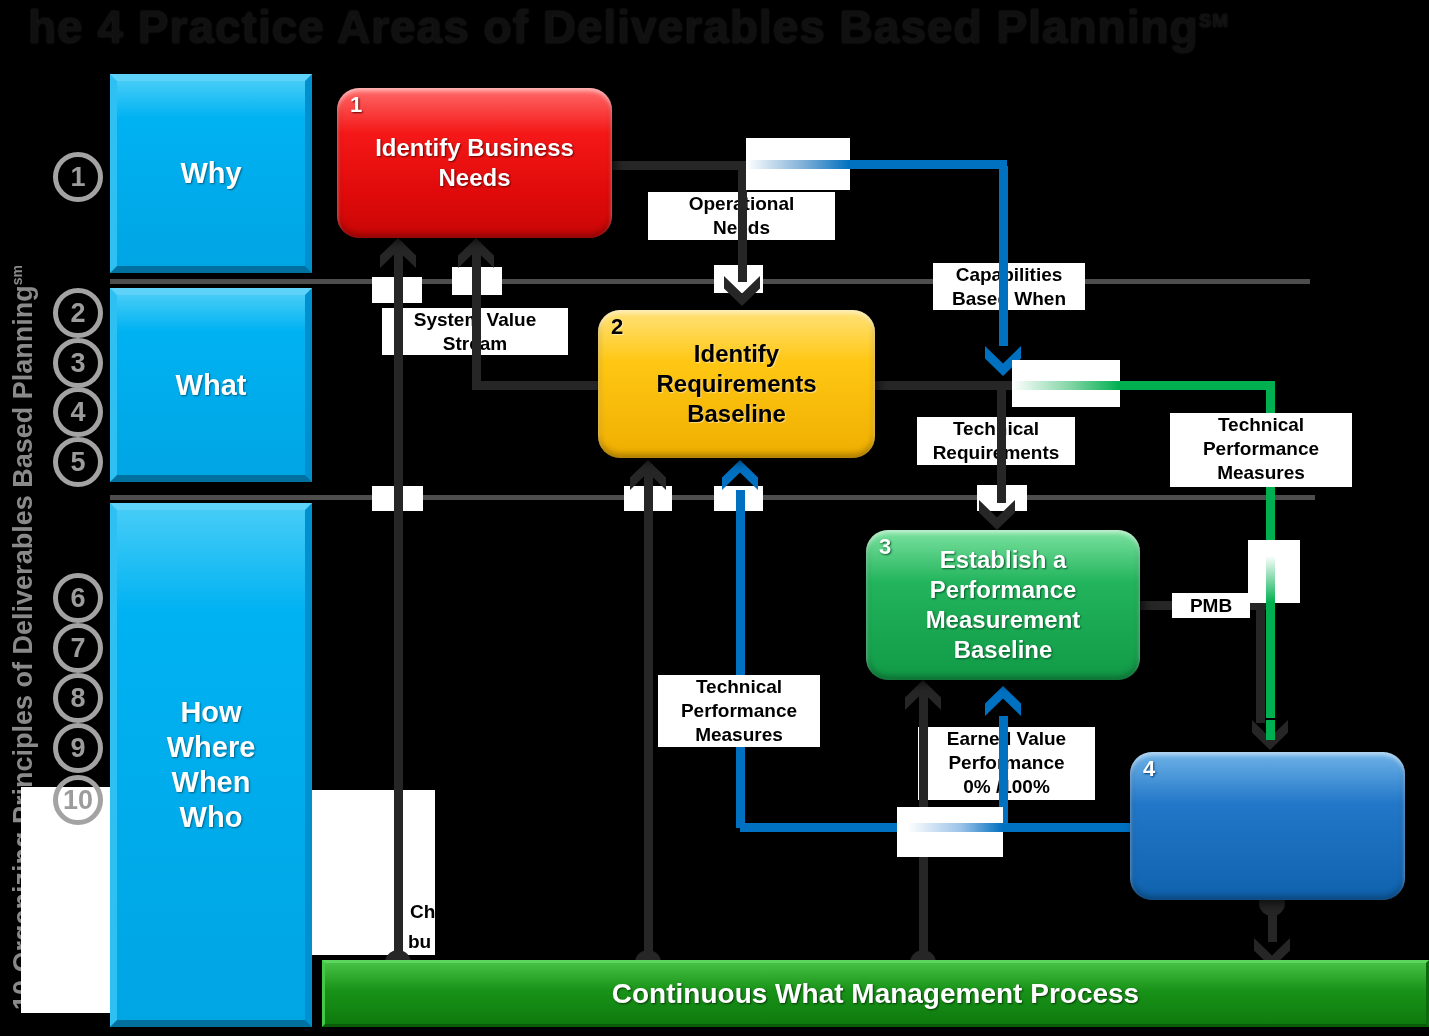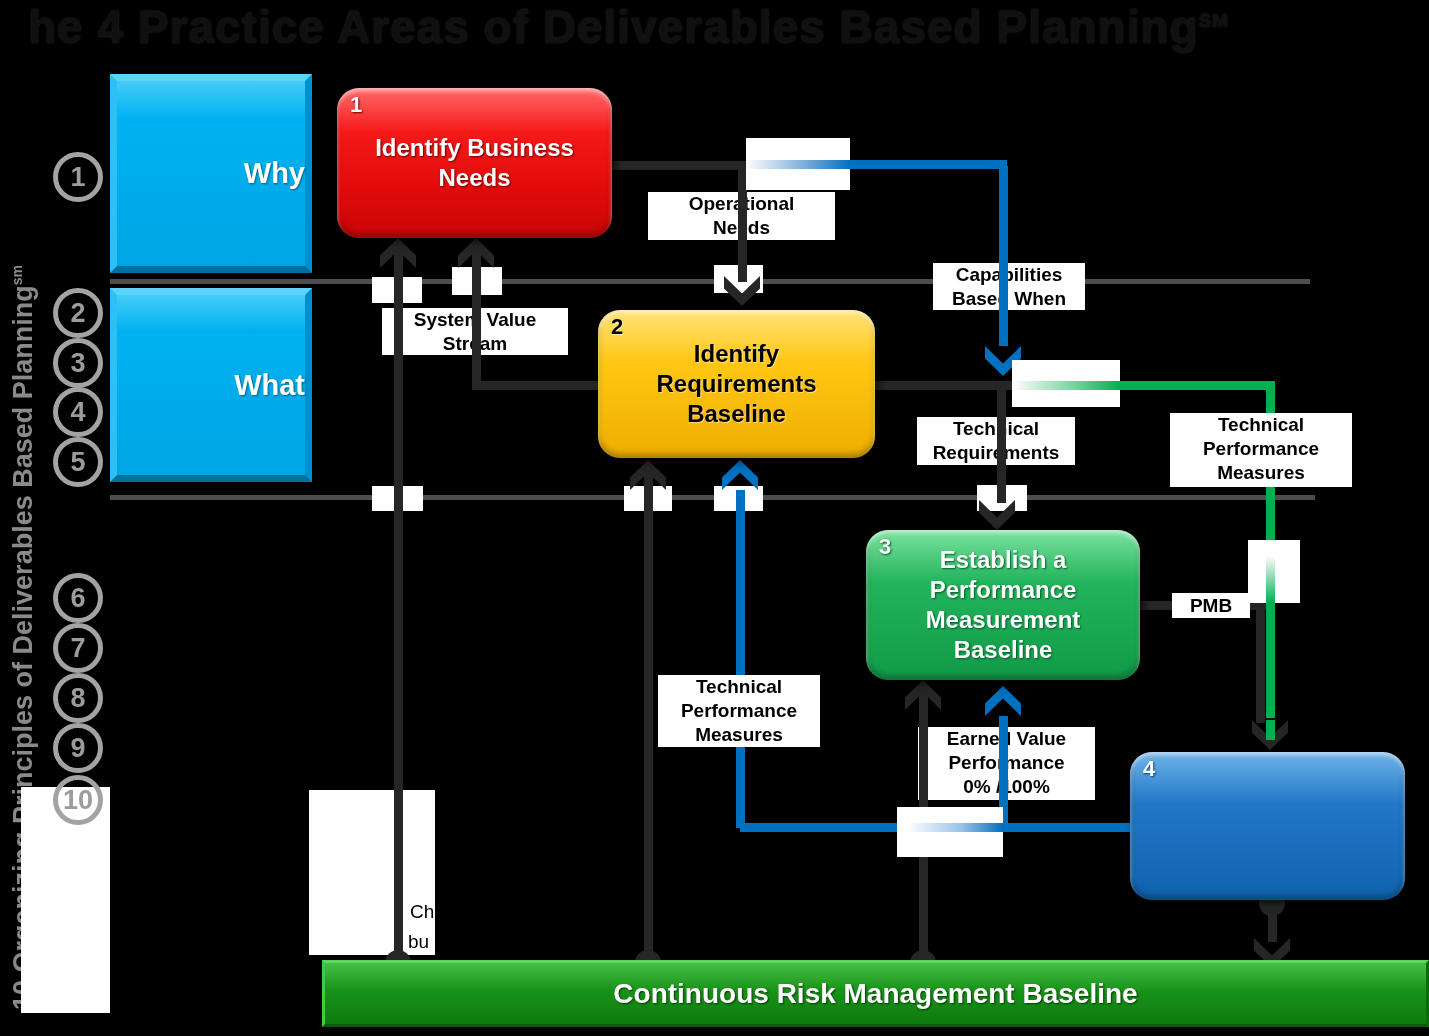--- a/index.html
+++ b/index.html
@@ -37,21 +37,21 @@
   .chev.down{clip-path:polygon(0 0,50% 58%,100% 0,100% 42%,50% 100%,0 42%);}
   .chev.up{clip-path:polygon(0 58%,50% 0,100% 58%,100% 100%,50% 42%,0 100%);}
   .chev.c-dk{background:#262626;} .chev.c-bl{background:#0070c0;}
 
   .gbox{background:#fff;z-index:4;}
   .gbox .strip{position:absolute;}
 
   .lane{background:linear-gradient(180deg,#45ccf7,#00b2f2 20%,#00a5e4);
         border:7px solid;border-color:#5fd2f9 #0090cf #00719f #2fc0f3;
         box-sizing:border-box;color:#fff;font-size:29px;font-weight:bold;
-        display:flex;flex-direction:column;align-items:flex-end;justify-content:center;
+        display:flex;flex-direction:column;align-items:center;justify-content:center;
         text-align:center;line-height:35px;text-shadow:1px 1px 2px rgba(0,0,0,.45);z-index:5;}
 
   .pbox{border-radius:22px;display:flex;align-items:center;justify-content:center;
         text-align:center;font-weight:bold;font-size:24px;line-height:30px;z-index:5;
         box-shadow:4px 4px 9px rgba(0,0,0,.6),inset 0 3px 4px rgba(255,255,255,.55),
                    inset 0 -4px 6px rgba(0,0,0,.3);}
   .pbox .num{position:absolute;top:6px;left:13px;font-size:22px;line-height:22px;}
   .pbox .cap{width:85%;}
   #box1{background:linear-gradient(180deg,#ff6a6a,#f51818 30%,#e00a0a 70%,#c90606);
         color:#fff;text-shadow:1px 1px 2px #6b0000;}
@@ -61,21 +61,21 @@
         color:#fff;text-shadow:1px 1px 2px #055a28;}
   #box4{background:linear-gradient(180deg,#6fb3e8,#2277c8 35%,#0f62ad);
         color:#fff;text-shadow:1px 1px 2px #083f72;}
 
   #bar{left:322px;top:960px;width:1107px;height:67px;
        background:linear-gradient(180deg,#46c146,#189318 45%,#0e7a0e);
        border:3px solid;border-color:#5cd65c #0d6b0d #0a5c0a #43c943;box-sizing:border-box;
        color:#fff;font-size:28px;font-weight:bold;display:flex;align-items:center;
        justify-content:center;text-shadow:1px 1px 2px rgba(0,0,0,.6);z-index:5;}
 
-  .frag{position:absolute;color:#000;font-weight:normal;font-size:19px;line-height:24px;}
+  .frag{position:absolute;color:#000;font-weight:bold;font-size:19px;line-height:24px;}
 </style>
 </head>
 <body>
 
 <div id="stage">
 
   <div class="abs" id="title"><span>he 4 Practice Areas of Deliverables Based Planning</span><sup>SM</sup></div>
 
   <div class="abs" id="vlabel"><span>10 Organizing Principles of Deliverables Based Planning</span><sup>sm</sup></div>
 
@@ -198,34 +198,40 @@
   <div class="abs gbox" style="left:897px;top:807px;width:106px;height:50px">
     <div class="strip" style="left:0;top:16px;width:106px;height:9px;background:linear-gradient(to right,#ffffff 10%,#9cc3e8 60%,#0070c0)"></div>
   </div>
 
   <div class="abs lane" style="left:110px;top:74px;width:202px;height:199px">
     <div>Why</div>
   </div>
   <div class="abs lane" style="left:110px;top:288px;width:202px;height:194px">
     <div>What</div>
   </div>
+  <div class="abs lane" style="left:110px;top:503px;width:202px;height:524px">
+    <div>How</div>
+    <div>Where</div>
+    <div>When</div>
+    <div>Who</div>
+  </div>
 
   <div class="abs pbox" id="box1" style="left:337px;top:88px;width:275px;height:150px">
     <span class="num">1</span>
     <span class="cap">Identify Business Needs</span>
   </div>
   <div class="abs pbox" id="box2" style="left:598px;top:310px;width:277px;height:148px">
     <span class="num">2</span>
     <span class="cap">Identify Requirements Baseline</span>
   </div>
   <div class="abs pbox" id="box3" style="left:866px;top:530px;width:274px;height:150px">
     <span class="num">3</span>
     <span class="cap">Establish a Performance Measurement Baseline</span>
   </div>
   <div class="abs pbox" id="box4" style="left:1130px;top:752px;width:275px;height:148px">
     <span class="num">4</span>
   </div>
 
   <div class="abs" id="bar">
-    <span>Continuous Risk Management Baseline</span>
+    <span>Continuous What Management Process</span>
   </div>
 
 </div>
 
 </body></html>

